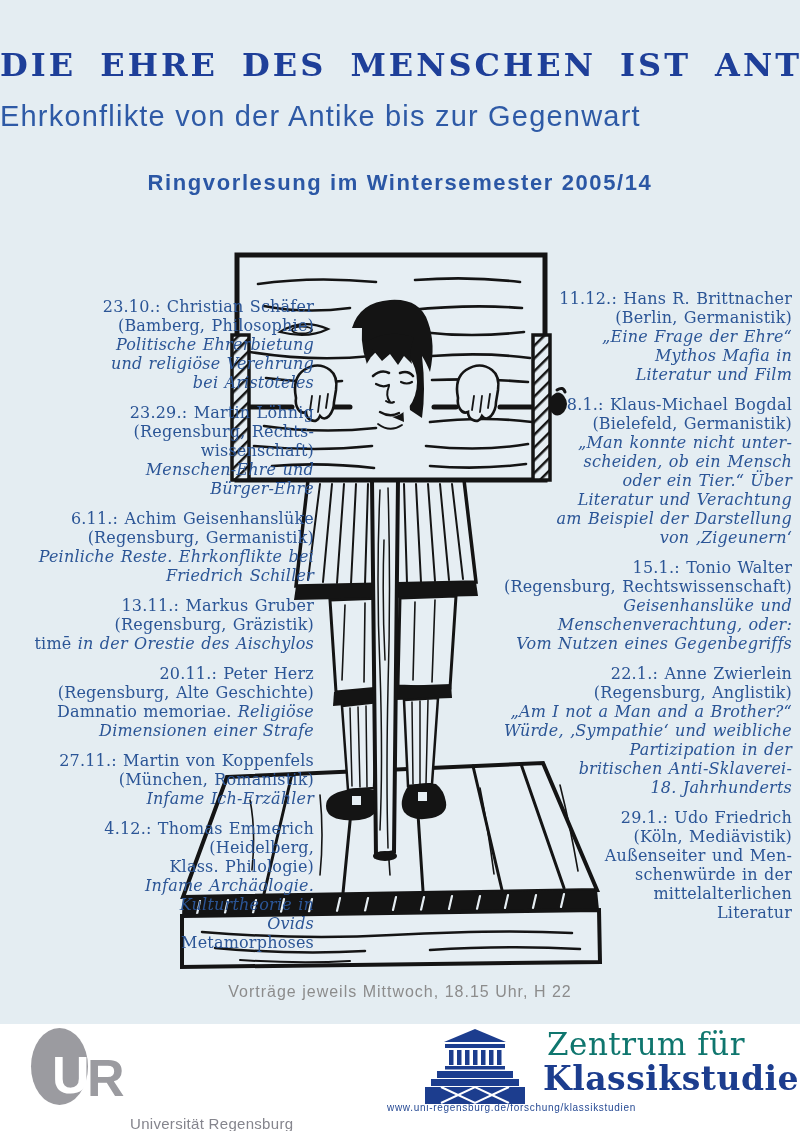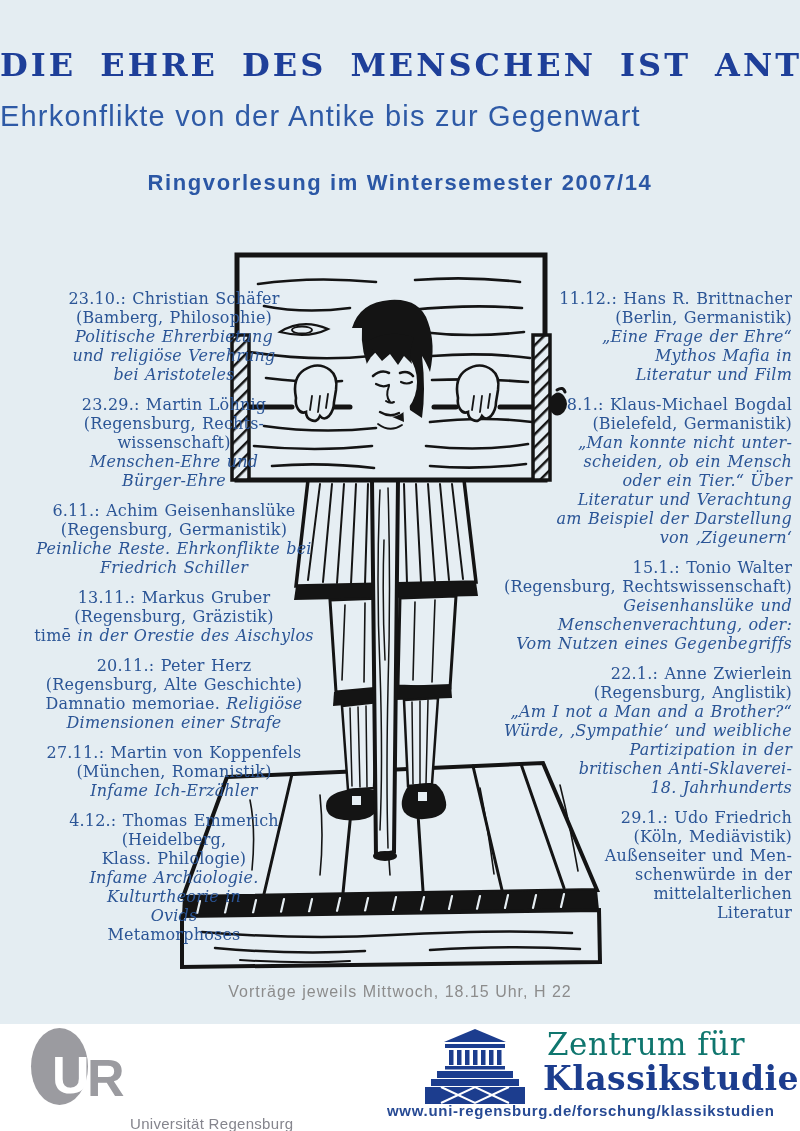--- a/index.html
+++ b/index.html
@@ -9,21 +9,21 @@
          font-family:"DejaVu Serif",serif;font-weight:bold;font-size:32px;letter-spacing:3px;
          word-spacing:10px;color:#1e3f99;}
   .subtitle{position:absolute;top:100px;left:0;width:100%;text-align:left;white-space:nowrap;
          font-family:"Liberation Sans",sans-serif;font-size:29px;letter-spacing:1.2px;color:#2e5aa6;}
   .semester{position:absolute;top:170px;left:0;width:100%;text-align:center;white-space:nowrap;
          font-family:"Liberation Sans",sans-serif;font-size:22px;font-weight:bold;
          letter-spacing:1.6px;color:#2b57a5;}
   .illustration{position:absolute;left:180px;top:240px;}
   .col{position:absolute;top:289px;font-size:16px;line-height:19px;letter-spacing:0.2px;
        word-spacing:1px;color:#2b5596;font-family:"DejaVu Serif",serif;}
-  .col-left{left:24px;width:300px;text-align:center;}
+  .col-left{left:14px;width:300px;text-align:right;margin-top:8px;}
   .col-right{right:8px;width:306px;text-align:right;}
   .entry{margin-bottom:11px;}
   .line{white-space:nowrap;}
   .it{font-style:italic;}
   .footer-note{position:absolute;top:983px;left:0;width:100%;text-align:center;white-space:nowrap;
        font-family:"Liberation Sans",sans-serif;font-size:16px;letter-spacing:1px;color:#8c8c8c;}
   .footer-bar{position:absolute;left:0;top:1024px;width:800px;height:107px;background:#ffffff;}
   .ur-circle{position:absolute;left:31px;top:4px;width:57px;height:77px;background:#9b9ba0;
        border-radius:50%;}
   .ur-u{position:absolute;left:52px;top:25px;font-family:"Liberation Sans",sans-serif;
@@ -31,30 +31,30 @@
   .ur-r{position:absolute;left:87px;top:28px;font-family:"Liberation Sans",sans-serif;
        font-weight:bold;font-size:52px;line-height:1;color:#9b9ba0;}
   .ur-caption{position:absolute;left:90px;top:91px;font-family:"Liberation Sans",sans-serif;
        font-size:15px;letter-spacing:0.3px;color:#85858d;margin-left:40px;}
   .temple{position:absolute;left:424px;top:5px;}
   .zk-line1{position:absolute;left:547px;top:2px;font-family:"DejaVu Serif",serif;
        font-size:31px;color:#0f766e;letter-spacing:0.5px;white-space:nowrap;}
   .zk-line2{position:absolute;left:543px;top:35px;font-family:"DejaVu Serif",serif;
        font-weight:bold;font-size:33px;color:#1c3d8e;letter-spacing:0.5px;white-space:nowrap;}
   .zk-url{position:absolute;left:387px;top:78px;font-family:"Liberation Sans",sans-serif;
-       font-weight:bold;font-size:15px;letter-spacing:0.7px;color:#274a94;white-space:nowrap;}
+       font-weight:normal;font-size:10px;letter-spacing:0.7px;color:#274a94;white-space:nowrap;}
 </style>
 </head>
 <body>
 
 <div class="poster">
 
   <div class="title">DIE EHRE DES MENSCHEN IST ANTASTBAR</div>
   <div class="subtitle">Ehrkonflikte von der Antike bis zur Gegenwart</div>
-  <div class="semester">Ringvorlesung im Wintersemester 2007/14</div>
+  <div class="semester">Ringvorlesung im Wintersemester 2005/14</div>
 
   <svg class="illustration" width="440" height="740" viewBox="0 0 440 740">
     <defs>
       <pattern id="hatch" width="9" height="9" patternUnits="userSpaceOnUse" patternTransform="rotate(45)">
         <rect width="9" height="9" fill="#e6eef3"></rect>
         <line x1="1" y1="0" x2="1" y2="9" stroke="#141414" stroke-width="3"></line>
       </pattern>
     </defs>
     <g stroke="#141414" stroke-linecap="round" fill="none">
 

